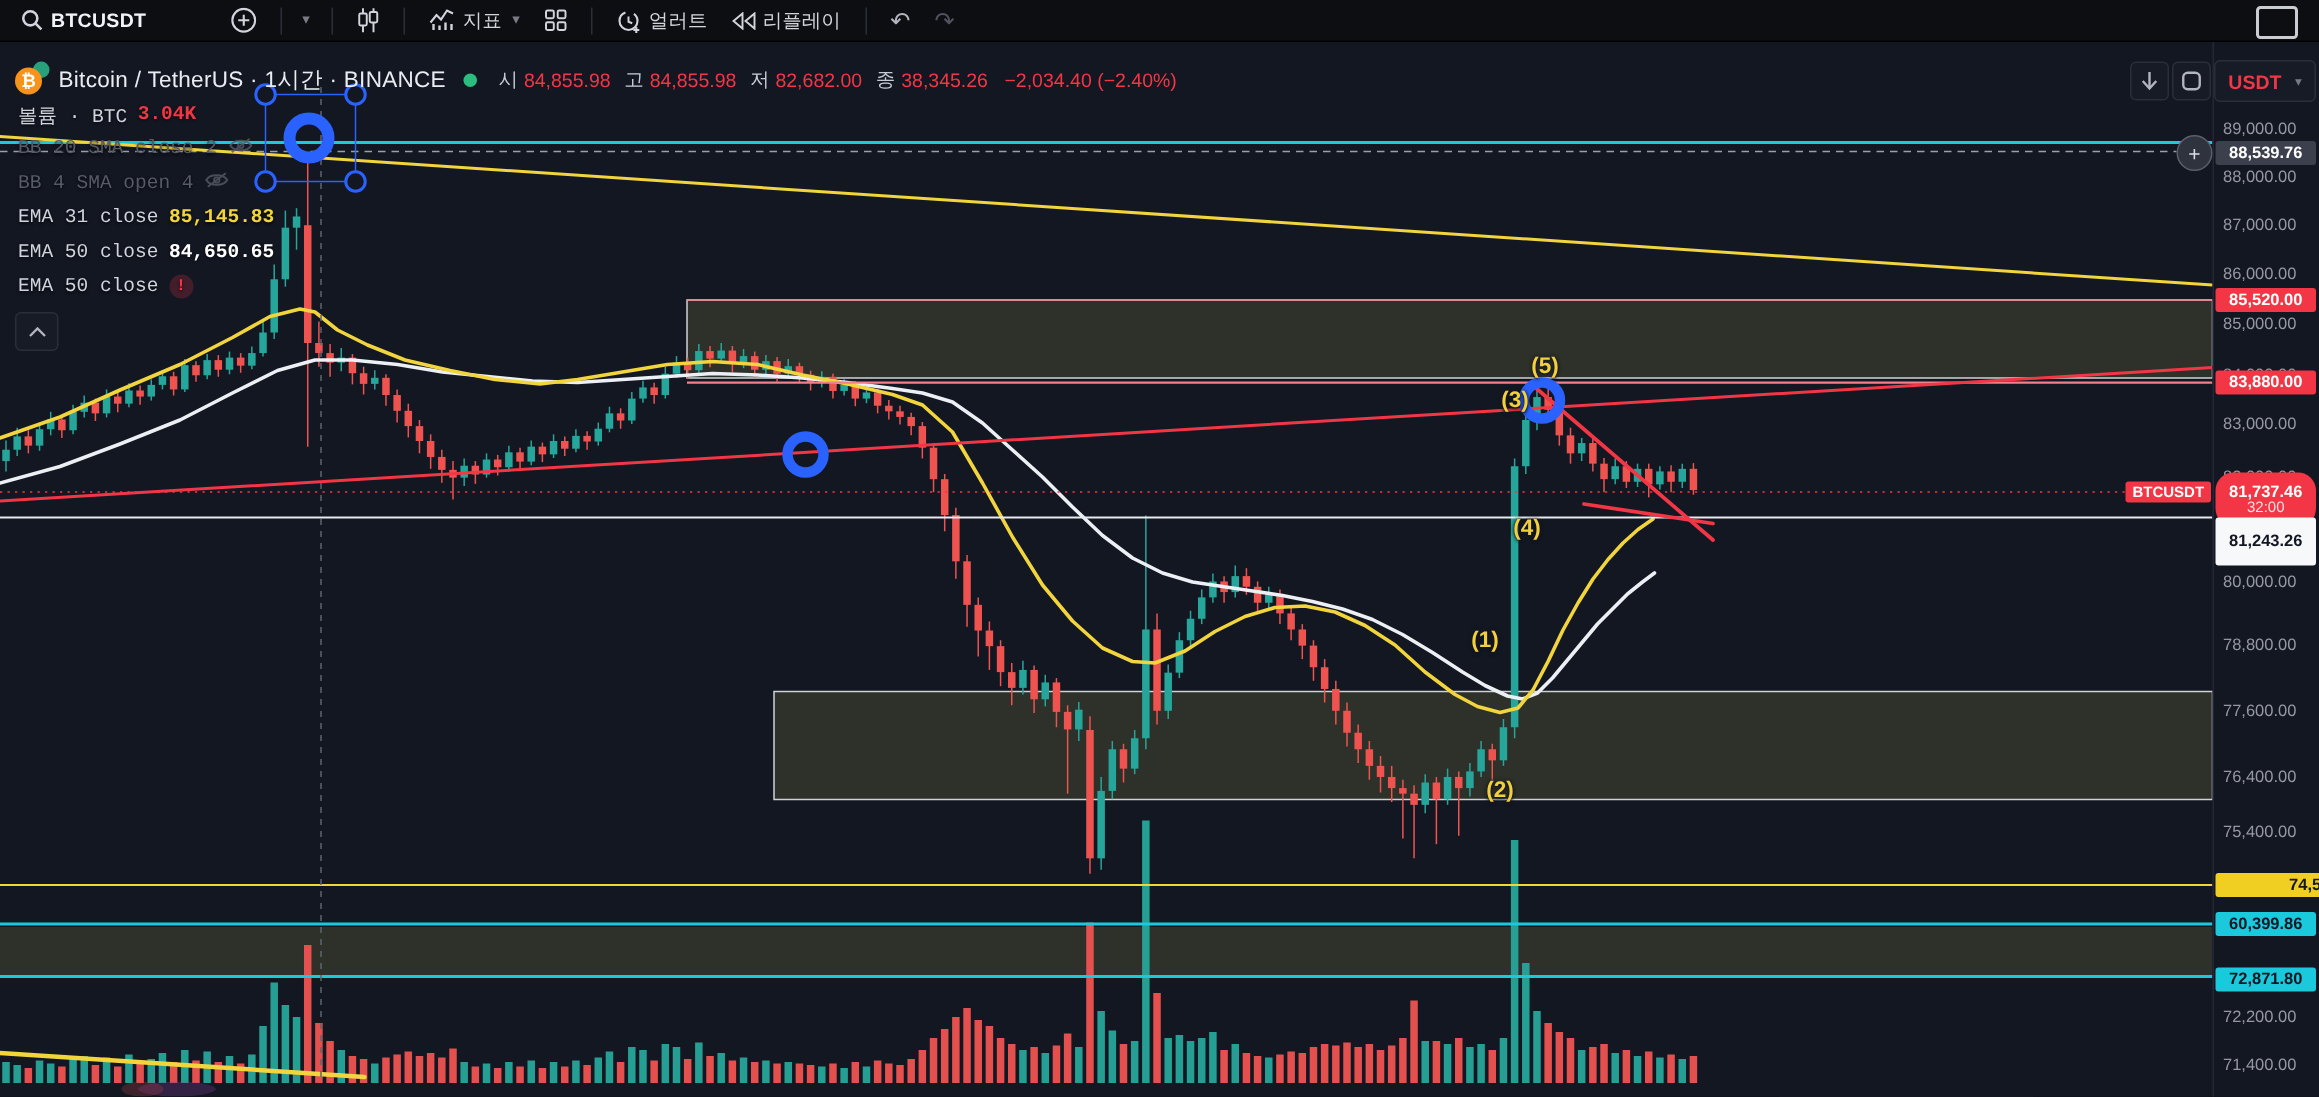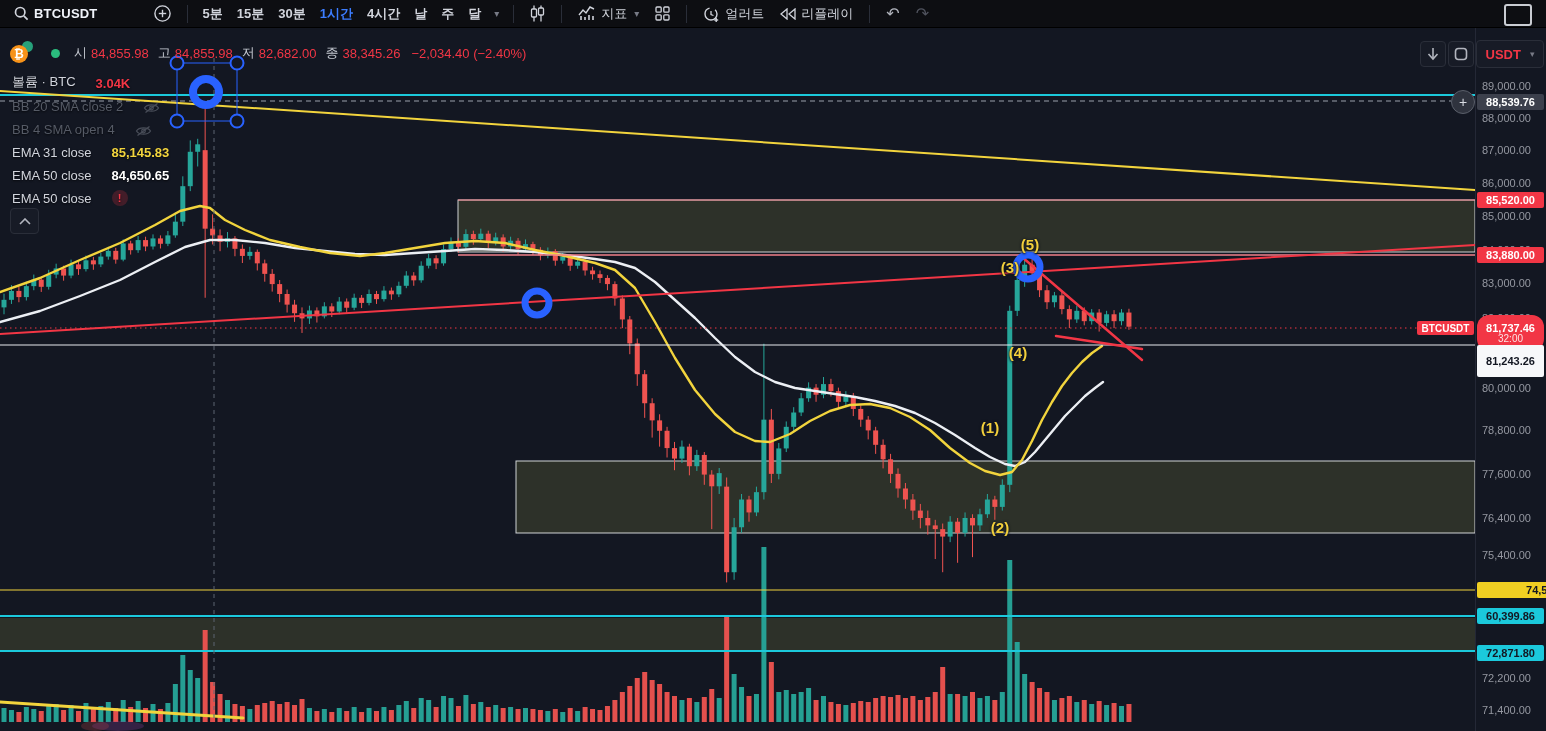--- a/index.html
+++ b/index.html
@@ -25,21 +25,21 @@
   #coin-icon .btc{position:absolute;left:0;top:2px;width:18px;height:18px;border-radius:50%;background:#f7931a;color:#fff;
     font-size:12px;font-weight:700;display:flex;align-items:center;justify-content:center;}
   #sym-title{color:#e9ecf1;font-size:15px;font-weight:500;letter-spacing:.2px;}
   #status-dot{width:9px;height:9px;border-radius:50%;background:#2bbd7e;margin:0 14px 0 12px;}
   #ohlc-row{display:flex;align-items:center;gap:9px;font-size:13px;}
   .ohlc-k{color:#c6cad2;}
   .ohlc-v{color:#f23645;margin-left:-5px;}
   #change-val{color:#f23645;margin-left:2px;}
   
   #legend{position:absolute;left:12px;top:68px;z-index:4;font-size:13px;}
-  .lg-row{height:23px;display:flex;align-items:flex-end;gap:20px;color:#d1d4dc;text-shadow:0 1px 2px rgba(0,0,0,.7);}
+  .lg-row{height:23px;display:flex;align-items:flex-start;gap:7px;color:#d1d4dc;text-shadow:0 1px 2px rgba(0,0,0,.7);font-family:Liberation Mono, monospace;}
   .lg-row.muted{color:#565b66;}
   .lg-val{font-weight:700;}
   .eye{opacity:.8}
   .err-badge{width:16px;height:16px;border-radius:50%;background:rgba(242,54,69,.22);color:#f23645;font-weight:700;
     font-size:11px;display:flex;align-items:center;justify-content:center;}
   #collapse-btn{position:absolute;left:10px;top:208px;width:29px;height:26px;background:#171b26;border:1px solid #2a2e39;
     border-radius:4px;color:#b2b5be;z-index:4;display:flex;align-items:center;justify-content:center;padding:0;}
   
   #price-axis{position:absolute;left:1475px;top:27px;width:71px;bottom:0;background:#131722;border-left:1px solid #242836;z-index:3;}
   .tick{position:absolute;left:6px;color:#9b9eа7;color:#9598a1;font-size:11px;}
@@ -552,20 +552,21 @@
       <circle cx="237" cy="63" r="6.5" fill="#131722" stroke="#2962ff" stroke-width="2"></circle>
       <circle cx="177" cy="121" r="6.5" fill="#131722" stroke="#2962ff" stroke-width="2"></circle>
       <circle cx="237" cy="121" r="6.5" fill="#131722" stroke="#2962ff" stroke-width="2"></circle>
     </svg>
 
   <div id="sym-header">
     <div id="coin-icon">
       <span class="tether"></span>
       <span class="btc">₿</span>
     </div>
+    <span id="sym-title">Bitcoin / TetherUS · 1시간 · BINANCE</span>
     <span id="status-dot"></span>
     <span id="ohlc-row">
         <span class="ohlc-k">시</span>
         <span class="ohlc-v">84,855.98</span>
         <span class="ohlc-k">고</span>
         <span class="ohlc-v">84,855.98</span>
         <span class="ohlc-k">저</span>
         <span class="ohlc-v">82,682.00</span>
         <span class="ohlc-k">종</span>
         <span class="ohlc-v">38,345.26</span>
@@ -694,30 +695,20 @@
     <span id="symbol-name">BTCUSDT</span>
   </div>
   <div class="tb-btn" style="margin-left:40px;">
     <svg width="17" height="17" viewBox="0 0 17 17">
       <circle cx="8.5" cy="8.5" r="7.6" fill="none" stroke="#d1d4dc" stroke-width="1.4"></circle>
       <line x1="8.5" y1="4.8" x2="8.5" y2="12.2" stroke="#d1d4dc" stroke-width="1.4"></line>
       <line x1="4.8" y1="8.5" x2="12.2" y2="8.5" stroke="#d1d4dc" stroke-width="1.4"></line>
       </svg>
   </div>
   <div class="tb-sep"></div>
-  <div id="intervals" style="display:flex;align-items:center;">
-      <span class="intv">5분</span>
-      <span class="intv">15분</span>
-      <span class="intv">30분</span>
-      <span class="intv active">1시간</span>
-      <span class="intv">4시간</span>
-      <span class="intv">날</span>
-      <span class="intv">주</span>
-      <span class="intv">달</span>
-    </div>
   <span class="chev" style="margin:0 6px;">▾</span>
   <div class="tb-sep"></div>
   <div class="tb-btn">
     <svg width="15" height="17" viewBox="0 0 15 17">
       <line x1="4" y1="0.5" x2="4" y2="16.5" stroke="#d1d4dc" stroke-width="1.3"></line>
       <rect x="1.5" y="4" width="5" height="8" rx="1" fill="#0d0e12" stroke="#d1d4dc" stroke-width="1.3"></rect>
       <line x1="11" y1="0.5" x2="11" y2="16.5" stroke="#d1d4dc" stroke-width="1.3"></line>
       <rect x="8.5" y="3" width="5" height="7" rx="1" fill="#0d0e12" stroke="#d1d4dc" stroke-width="1.3"></rect>
       </svg>
   </div>

